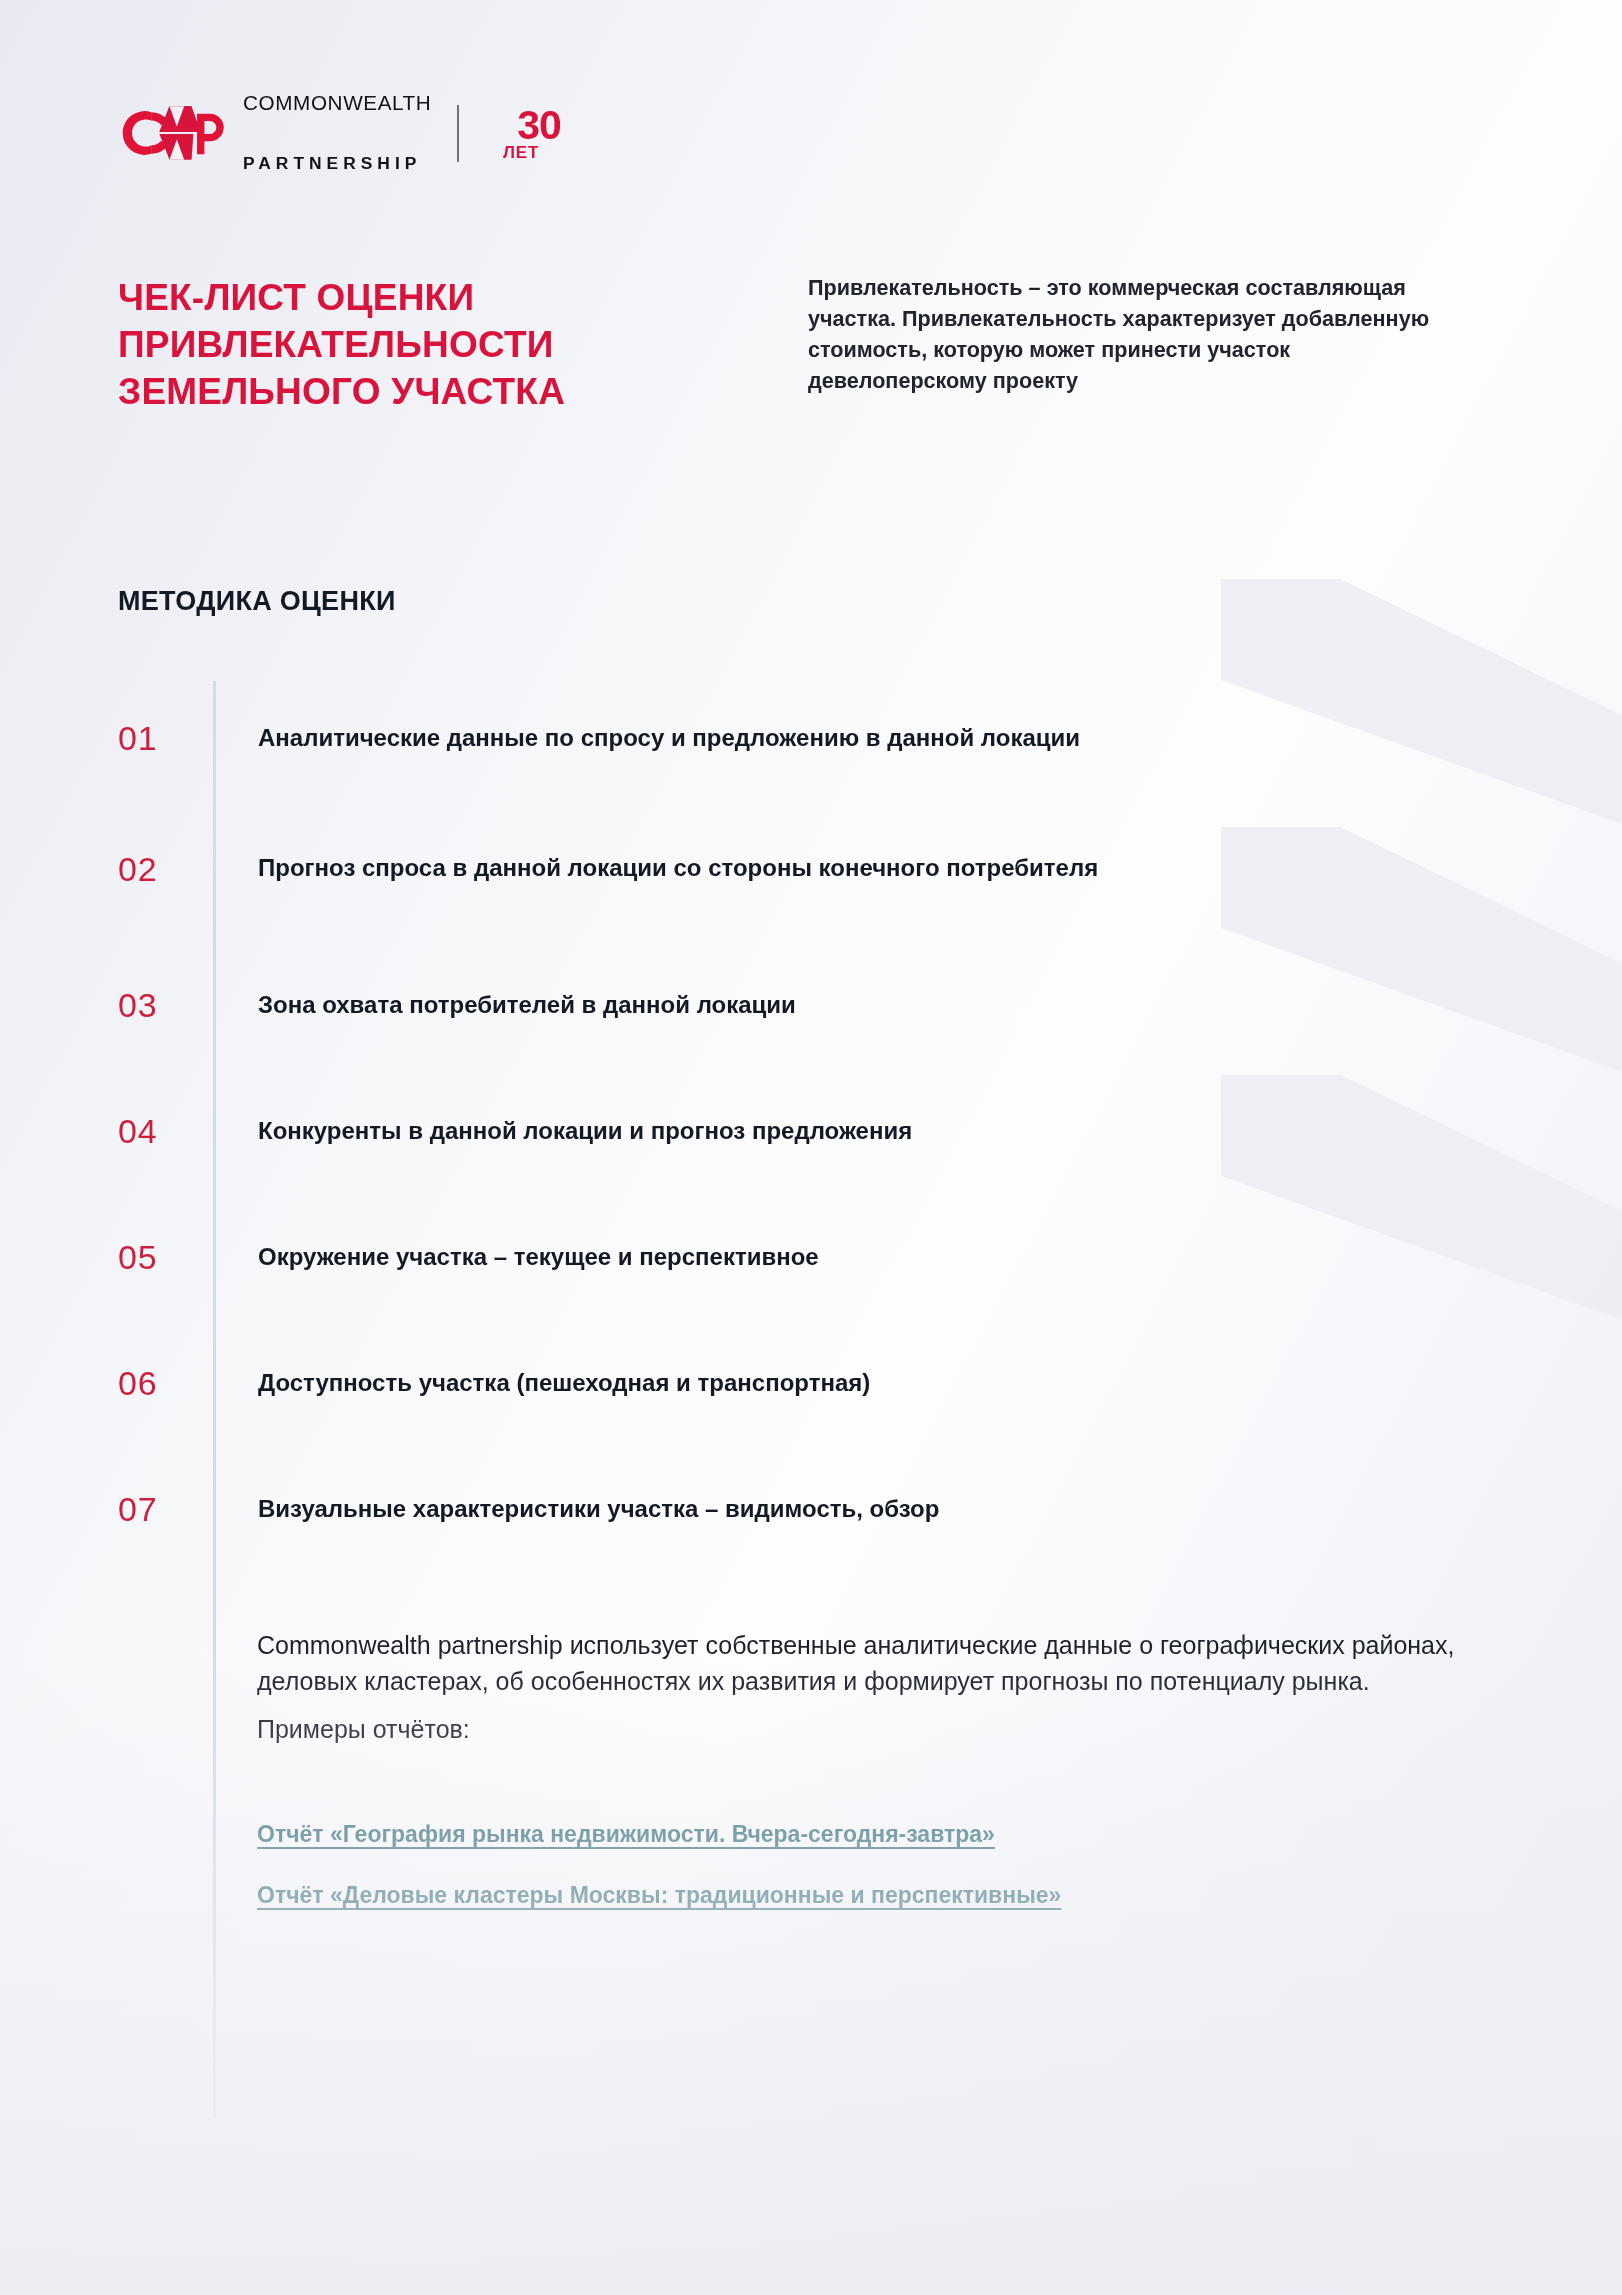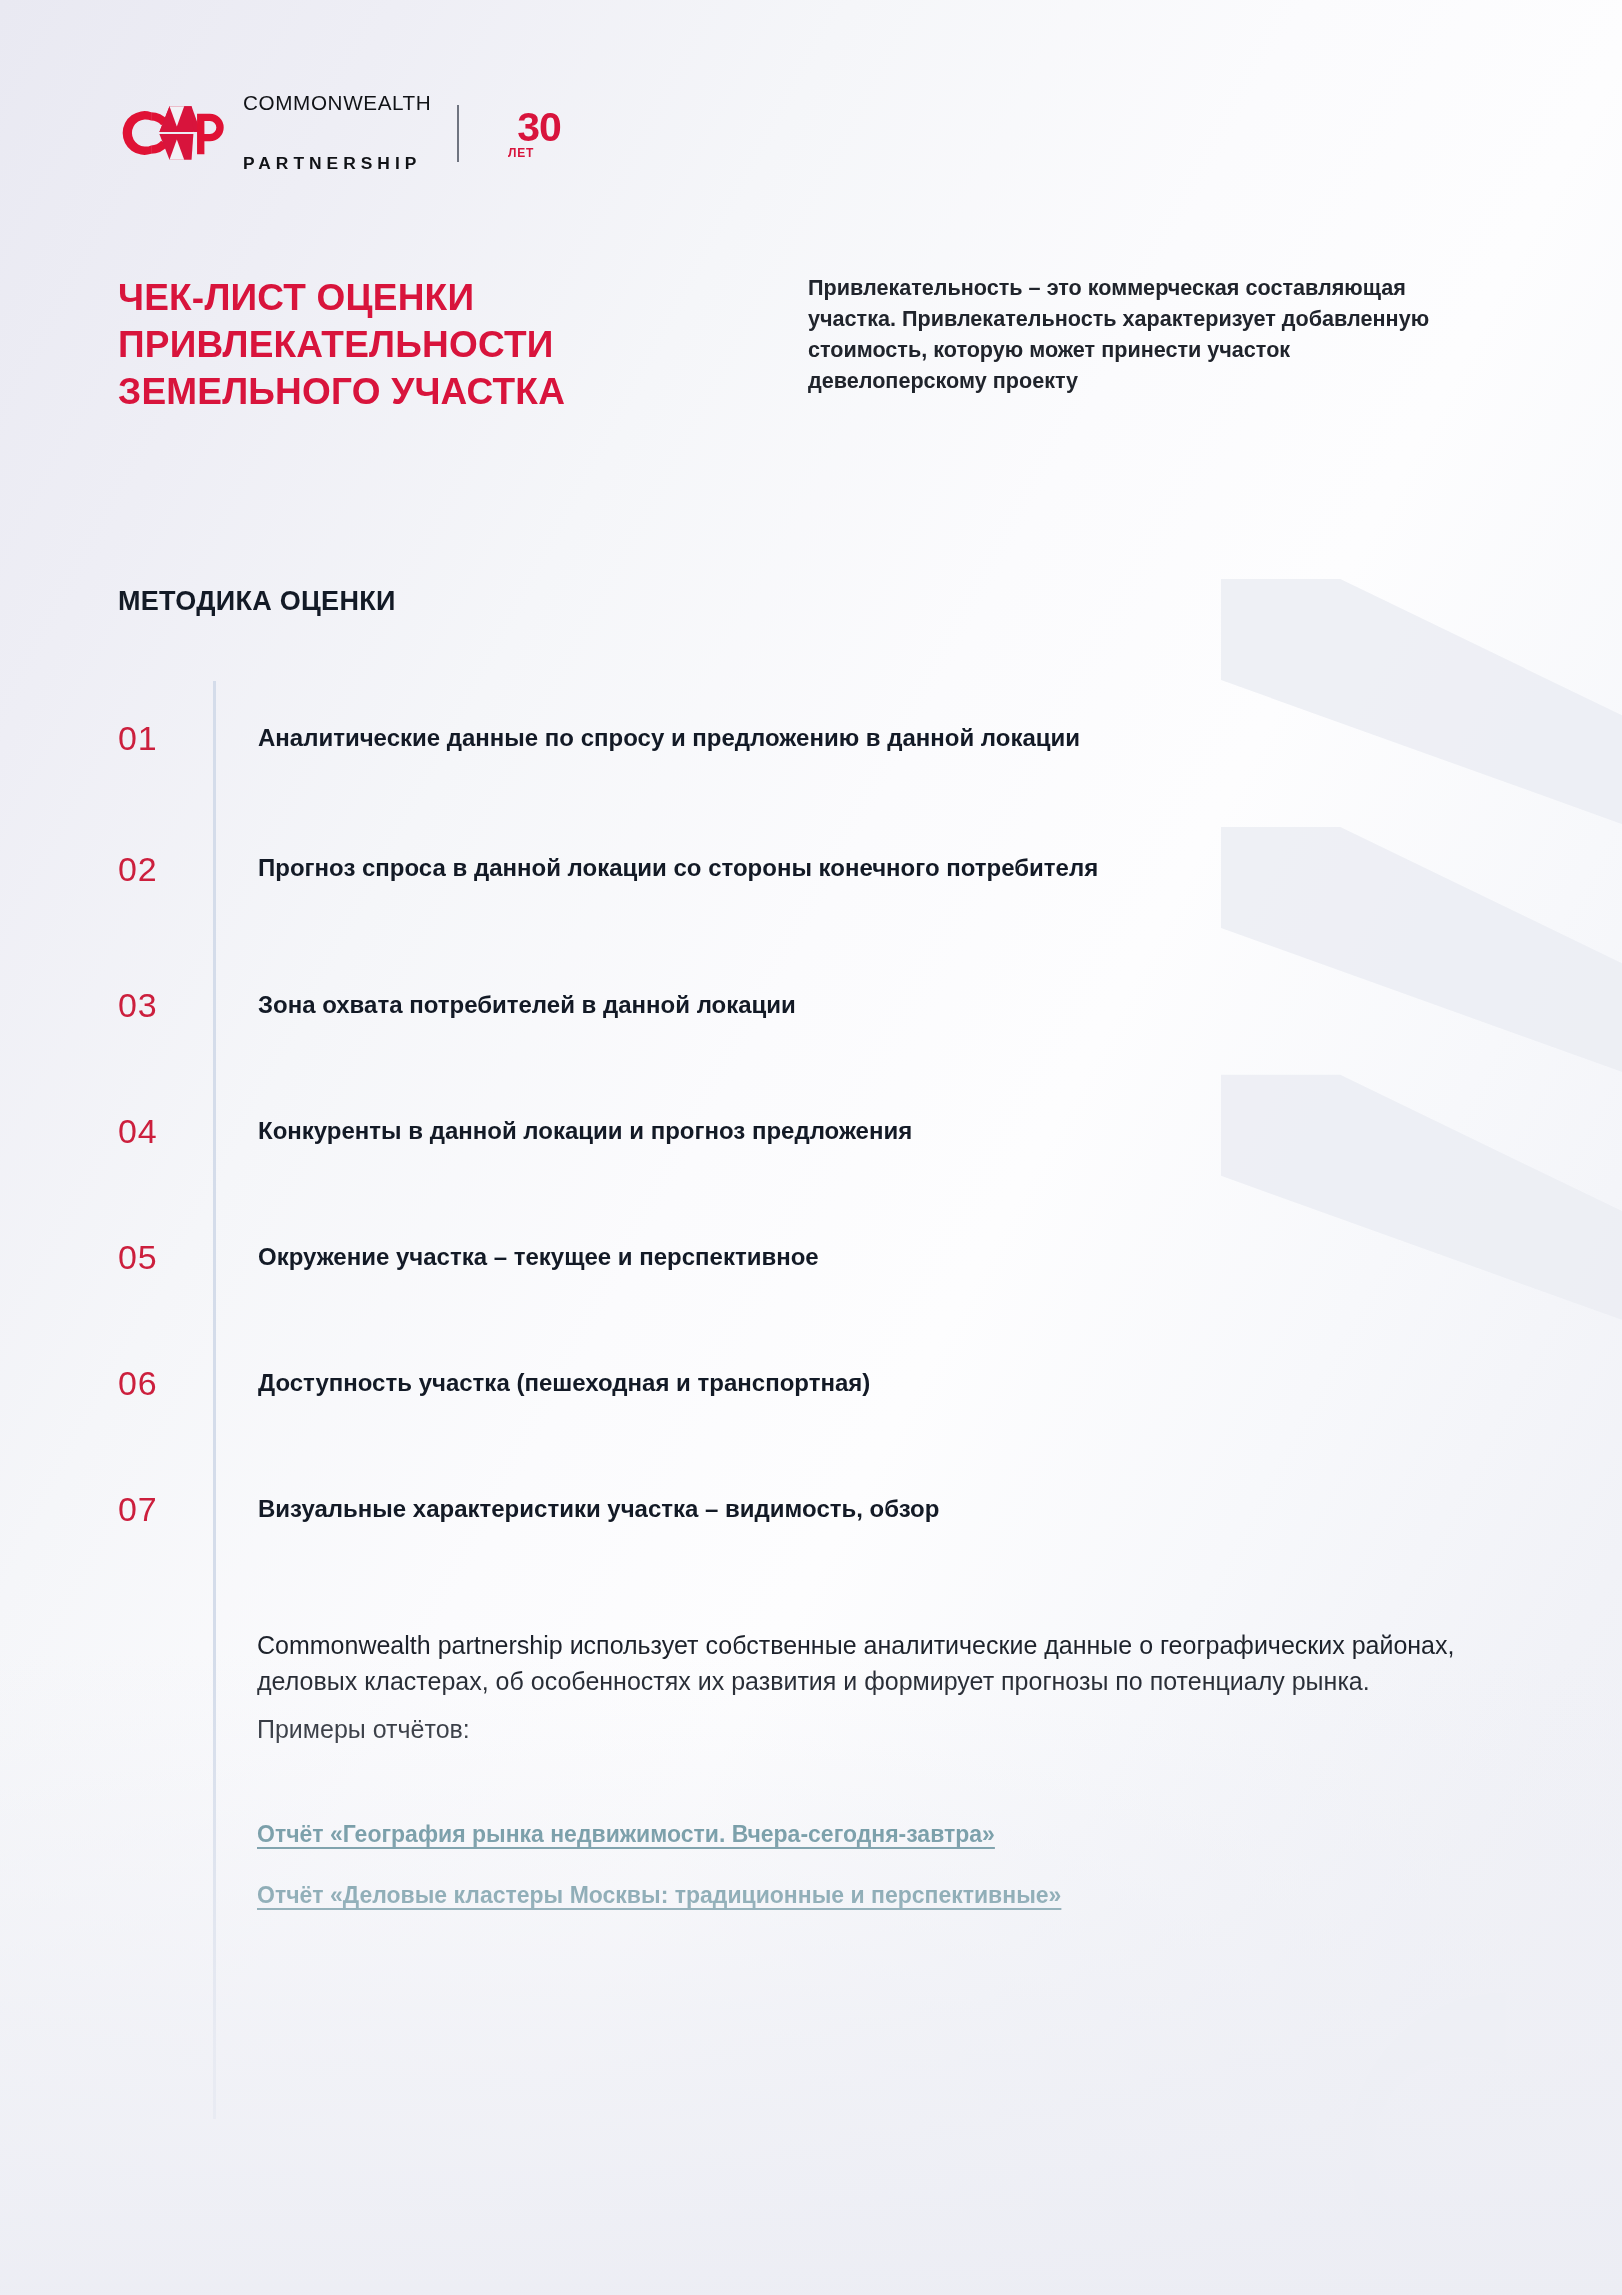--- a/index.html
+++ b/index.html
@@ -94,21 +94,21 @@
     line-height:1;
   }
   .logo-30 .n30 {
     font-size: 41px;
     font-weight: 700;
     color: #d8143c;
     letter-spacing: -0.9px;
     margin-left: 36px;
   }
   .logo-30 .let {
-    font-size: 12px;
+    font-size: 17px;
     font-weight: 700;
     color: #d8143c;
     letter-spacing: 0.9px;
     margin-top: -1.8px;
     text-align: center;
   }
 
   
   .headline {
     position:absolute;

